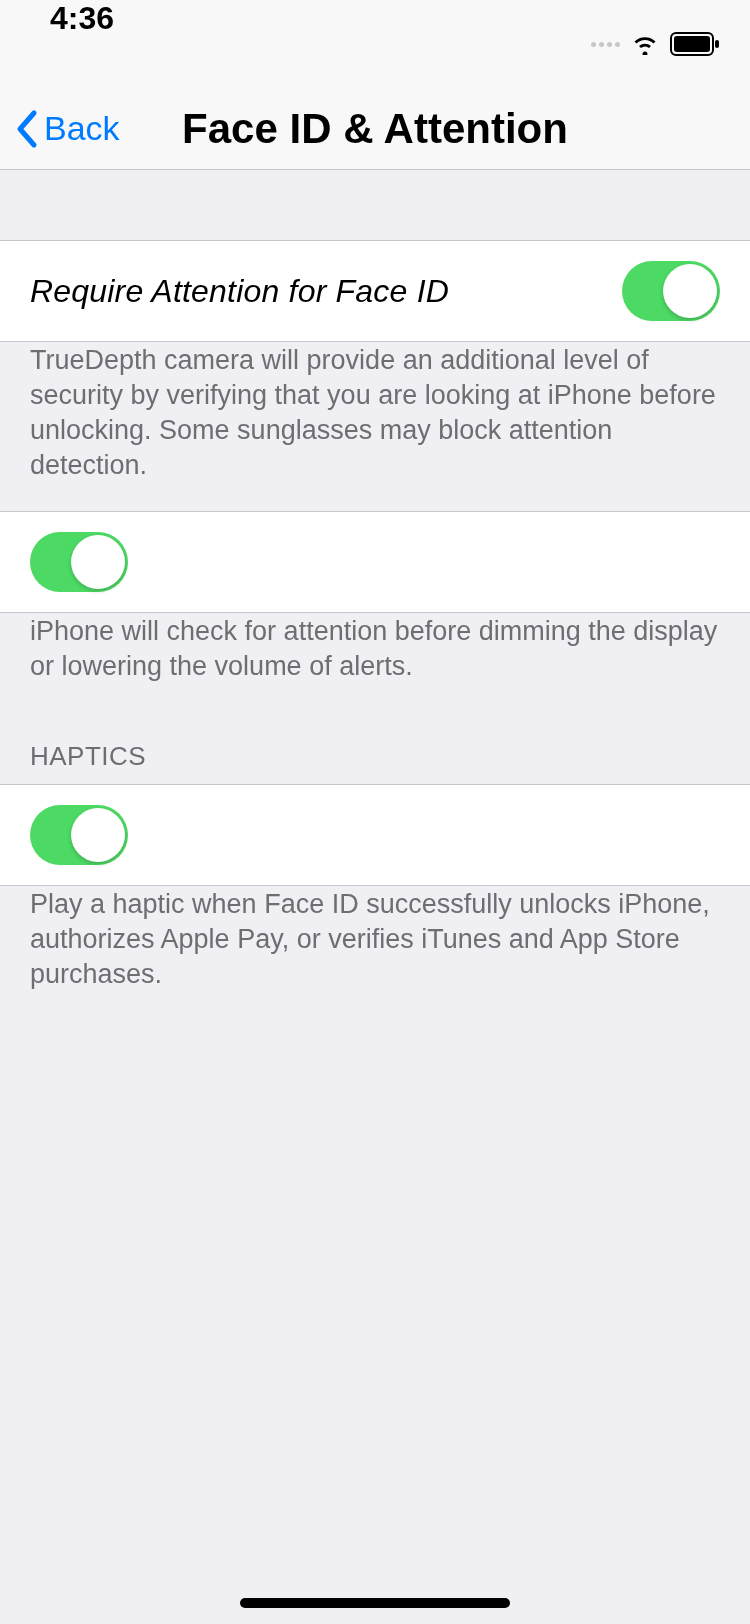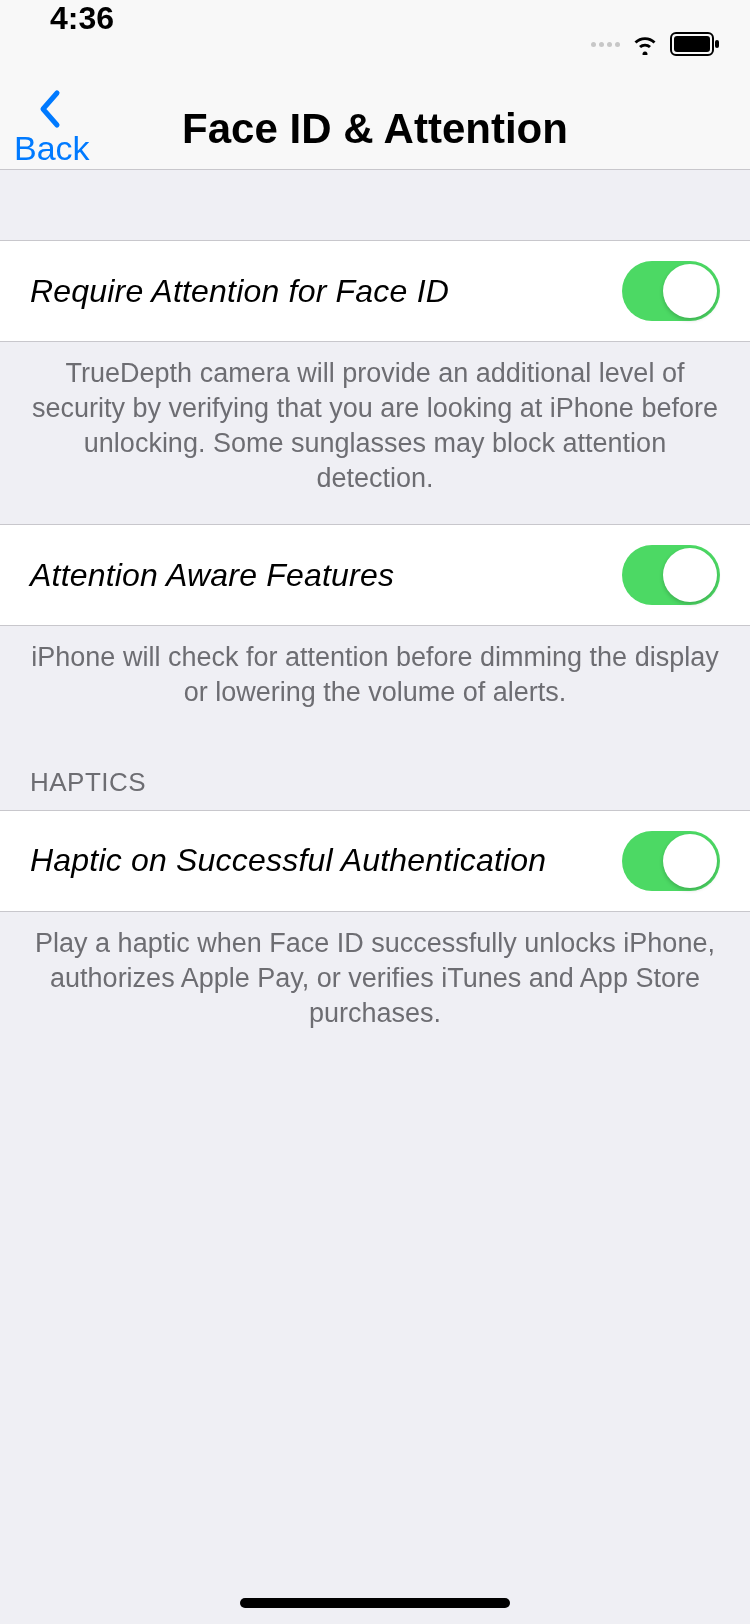--- a/index.html
+++ b/index.html
@@ -42,21 +42,20 @@
     }
     .back-button {
       display: flex;
       align-items: center;
       color: #007AFF;
       font-size: 34px;
       padding-left: 14px;
       position: absolute;
       left: 0;
       cursor: pointer;
-      flex-direction: column;
     }
     .back-chevron {
       width: 24px;
       height: 40px;
       margin-right: 6px;
     }
     .nav-title {
       font-size: 42px;
       font-weight: 600;
       color: #000;
@@ -94,23 +93,22 @@
       border-radius: 50%;
       background: #FFFFFF;
       position: absolute;
       top: 3px;
       right: 3px;
       box-shadow: 0 2px 4px rgba(0,0,0,0.2);
     }
     .footer-text {
       font-size: 27px;
       color: #6D6D72;
-      padding: 14px 30px 28px 30px;
+      padding: 1px 30px 28px 30px;
       line-height: 1.3;
-      text-align: center;
     }
     .section-header {
       font-size: 26px;
       color: #6D6D72;
       padding: 28px 24px 12px 30px;
       text-transform: uppercase;
       letter-spacing: 0.5px;
     }
     .home-indicator {
       position: absolute;
@@ -160,30 +158,28 @@
 
 <div class="cell">
   <div class="cell-label">Require Attention for Face ID</div>
   <div class="toggle">
     <div class="toggle-knob"></div>
   </div>
 </div>
 <div class="footer-text">TrueDepth camera will provide an additional level of security by verifying that you are looking at iPhone before unlocking. Some sunglasses may block attention detection.</div>
 
 <div class="cell">
-  <div class="cell-label">Attention Aware Features</div>
   <div class="toggle">
     <div class="toggle-knob"></div>
   </div>
 </div>
 <div class="footer-text">iPhone will check for attention before dimming the display or lowering the volume of alerts.</div>
 
 <div class="section-header">HAPTICS</div>
 
 <div class="cell">
-  <div class="cell-label">Haptic on Successful Authentication</div>
   <div class="toggle">
     <div class="toggle-knob"></div>
   </div>
 </div>
 <div class="footer-text">Play a haptic when Face ID successfully unlocks iPhone, authorizes Apple Pay, or verifies iTunes and App Store purchases.</div>
 
 <div class="home-indicator"></div>
 
 </body></html>

